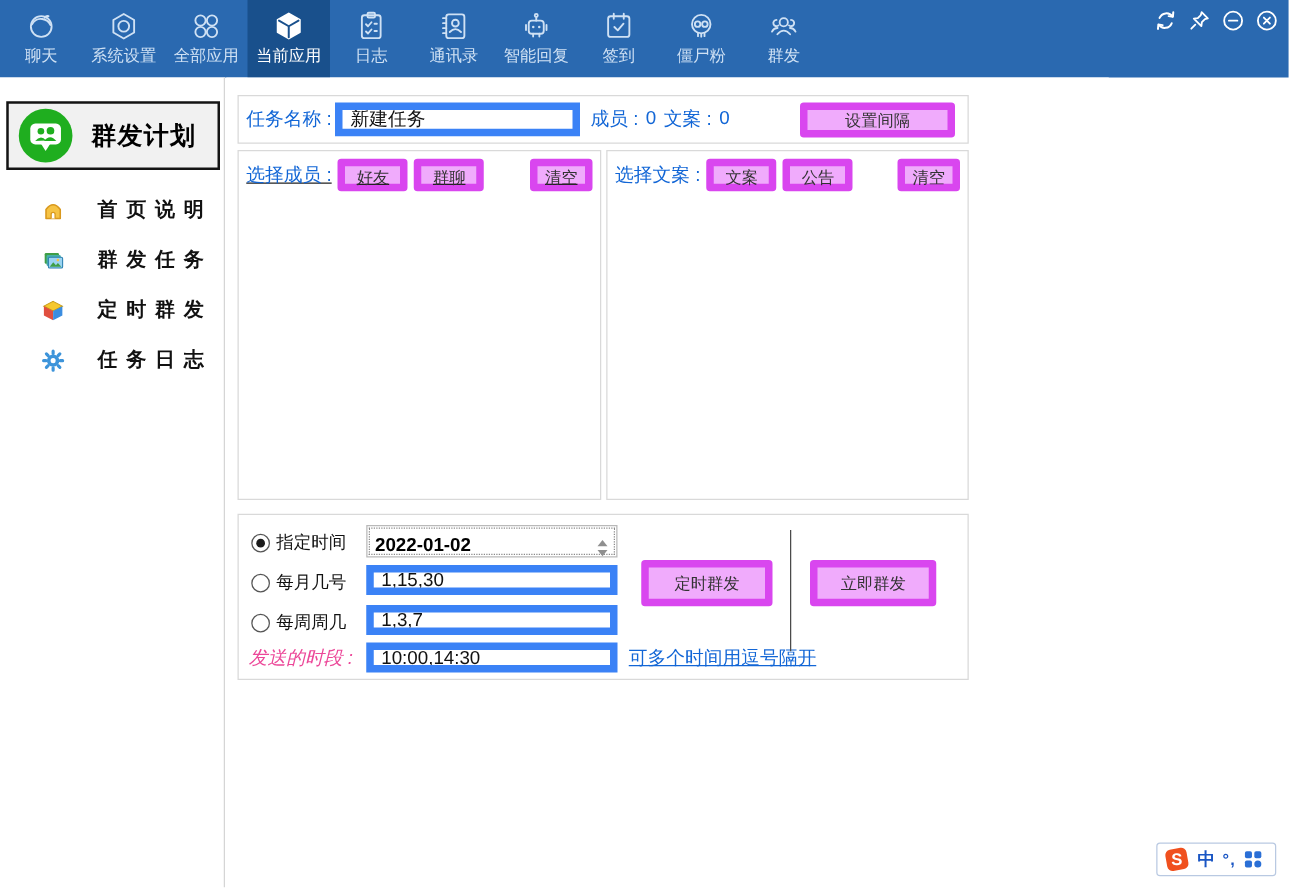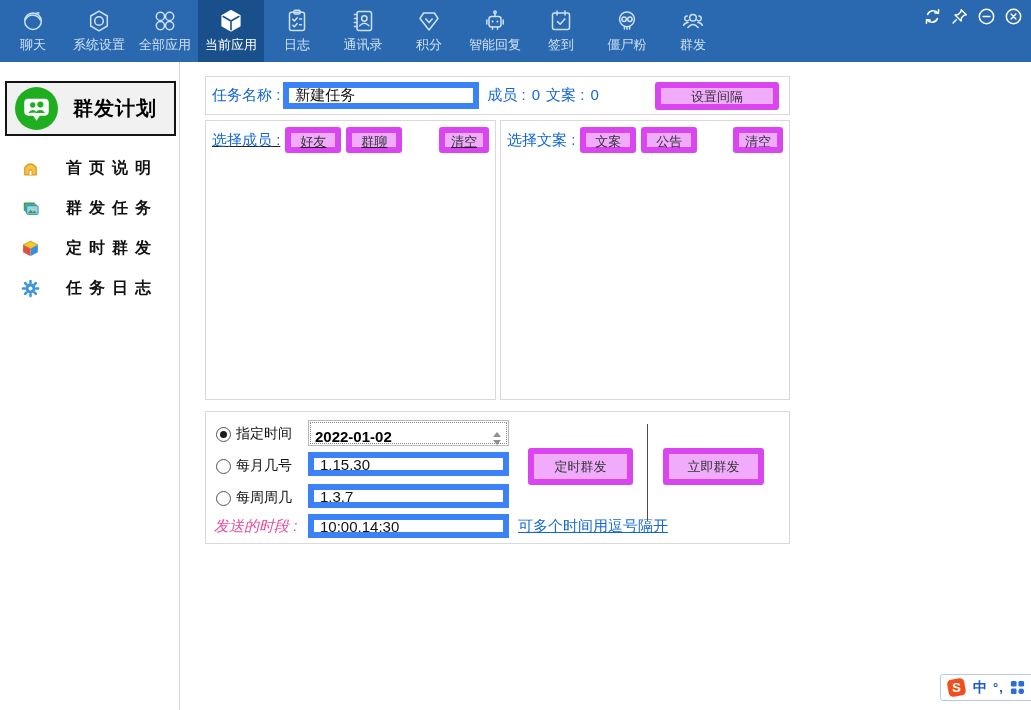--- a/index.html
+++ b/index.html
@@ -21,27 +21,27 @@
   .win-controls svg { width:19px; height:19px; cursor:pointer; }
 
   
   .sidebar { position:absolute; left:0; top:62px; width:180px; height:648px;
     background:#ffffff; border-right:1px solid #d5d5d5; }
   .app-badge { position:absolute; left:5px; top:19px; width:171px; height:55px;
     border:2px solid #141414; background:#f1f1f1; display:flex; align-items:center;
     padding-left:7px; gap:14px; }
   .app-badge svg { width:45px; height:45px; }
   .app-badge .btitle { font-size:20px; font-weight:bold; color:#000; letter-spacing:1px; }
-  .side-menu { position:absolute; left:0; top:86px; width:179px; }
+  .side-menu { position:absolute; left:12px; top:86px; width:179px; }
   .side-item { height:40px; display:flex; align-items:center; padding-left:21px; gap:26px; cursor:pointer; }
   .side-item svg { width:19px; height:19px; flex:0 0 auto; }
   .side-item .slabel { font-size:16px; font-weight:bold; color:#111; letter-spacing:7px; white-space:nowrap; }
 
   
-  .main { position:absolute; left:196px; top:62px; width:706px; height:648px; background:#fff;padding-left:17px; }
+  .main { position:absolute; left:181px; top:62px; width:706px; height:648px; background:#fff;padding-left:17px; }
   .blue { color:#1266d6; }
   .box { border:1px solid #d9d9d9; background:#fff; position:absolute; }
   .box1 { left:9px; top:14px; width:585px; height:39px; display:flex; align-items:center; padding:0 6px; }
   .lbl { font-size:15px; white-space:nowrap; }
   .txt { border:6px solid #3b82f6; background:#fff; font-size:15px; color:#111;
     font-family:"Liberation Sans","DejaVu Sans",sans-serif; padding:0 6px; outline:none; }
   .name-input { width:196px; height:27px; margin-left:3px; }
   .stats { display:flex; gap:6px; margin-left:8px; font-size:15px; }
   .spacer { flex:1; }
   .btn { background:#f0abfc; border:6px solid #d946ef; border-radius:3px; font-size:13px;
@@ -138,27 +138,20 @@
   <div class="tab">
     <svg class="ticon" viewBox="0 0 26 26" fill="none" stroke="#cfe1f4" stroke-width="1.5" stroke-linecap="round" stroke-linejoin="round">
       <rect x="7" y="3.5" width="14.5" height="19" rx="2"></rect>
       <path d="M7 6.5 h-2.6 M7 10.5 h-2.6 M7 14.5 h-2.6 M7 18.5 h-2.6"></path>
       <circle cx="14.3" cy="10.5" r="2.7"></circle>
       <path d="M9.8 17.6 q4.5 -4.6 9 0"></path>
     </svg>
     <span class="tlabel">通讯录</span>
   </div>
 
-  <div class="tab">
-    <svg class="ticon" viewBox="0 0 26 26" fill="none" stroke="#cfe1f4" stroke-width="1.5" stroke-linejoin="round">
-      <path d="M13 22 L4 10.5 L7.6 5 H18.4 L22 10.5 Z"></path>
-      <path d="M9.4 10.5 L13 14.6 L16.6 10.5"></path>
-    </svg>
-    <span class="tlabel">积分</span>
-  </div>
 
   <div class="tab">
     <svg class="ticon" viewBox="0 0 26 26" fill="none" stroke="#cfe1f4" stroke-width="1.5" stroke-linecap="round" stroke-linejoin="round">
       <rect x="7" y="8.5" width="12" height="10.5" rx="2.5"></rect>
       <path d="M13 8.5 V5.6"></path>
         <circle cx="13" cy="4.3" r="1.2"></circle>
       <circle cx="10.6" cy="13.5" r="1" fill="#cfe1f4" stroke="none"></circle>
       <circle cx="15.4" cy="13.5" r="1" fill="#cfe1f4" stroke="none"></circle>
       <path d="M4.8 12 v4 M21.2 12 v4 M10.5 19 v2.2 M15.5 19 v2.2"></path>
     </svg>

